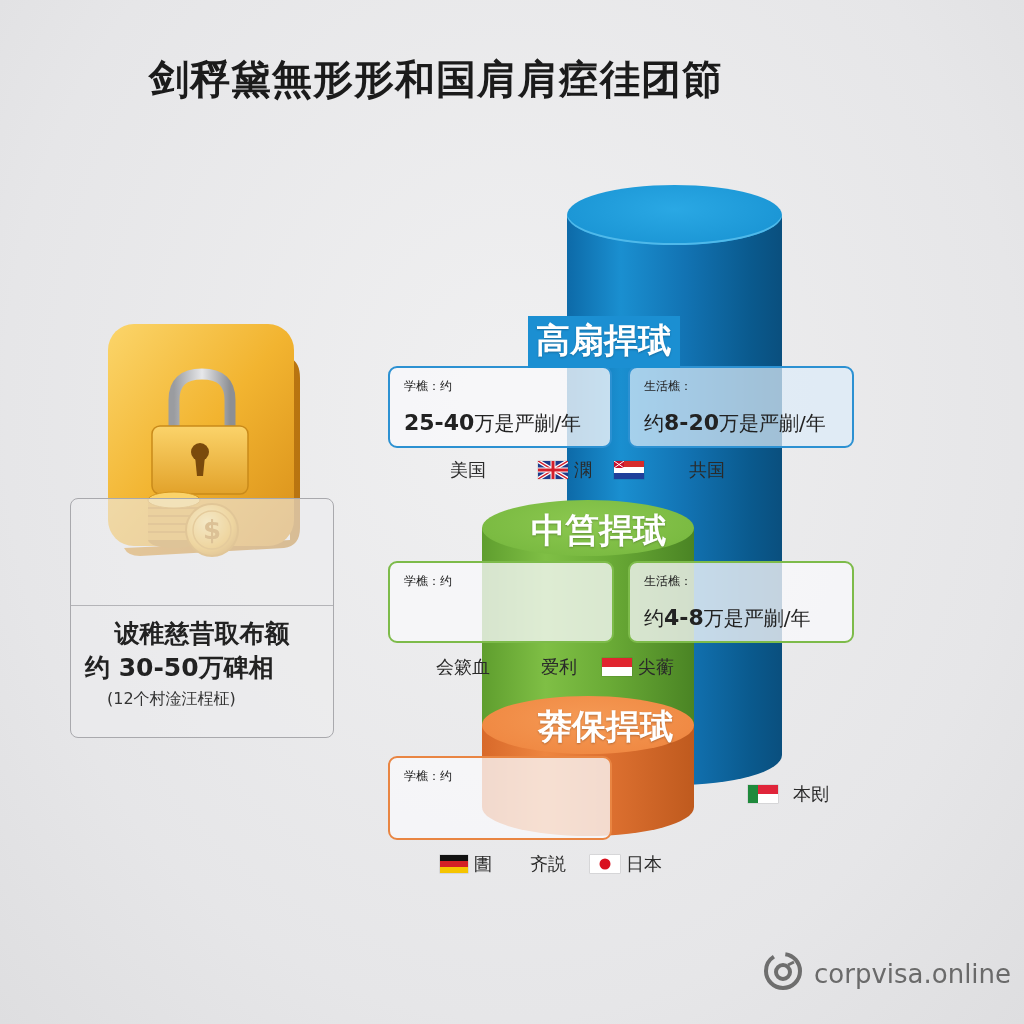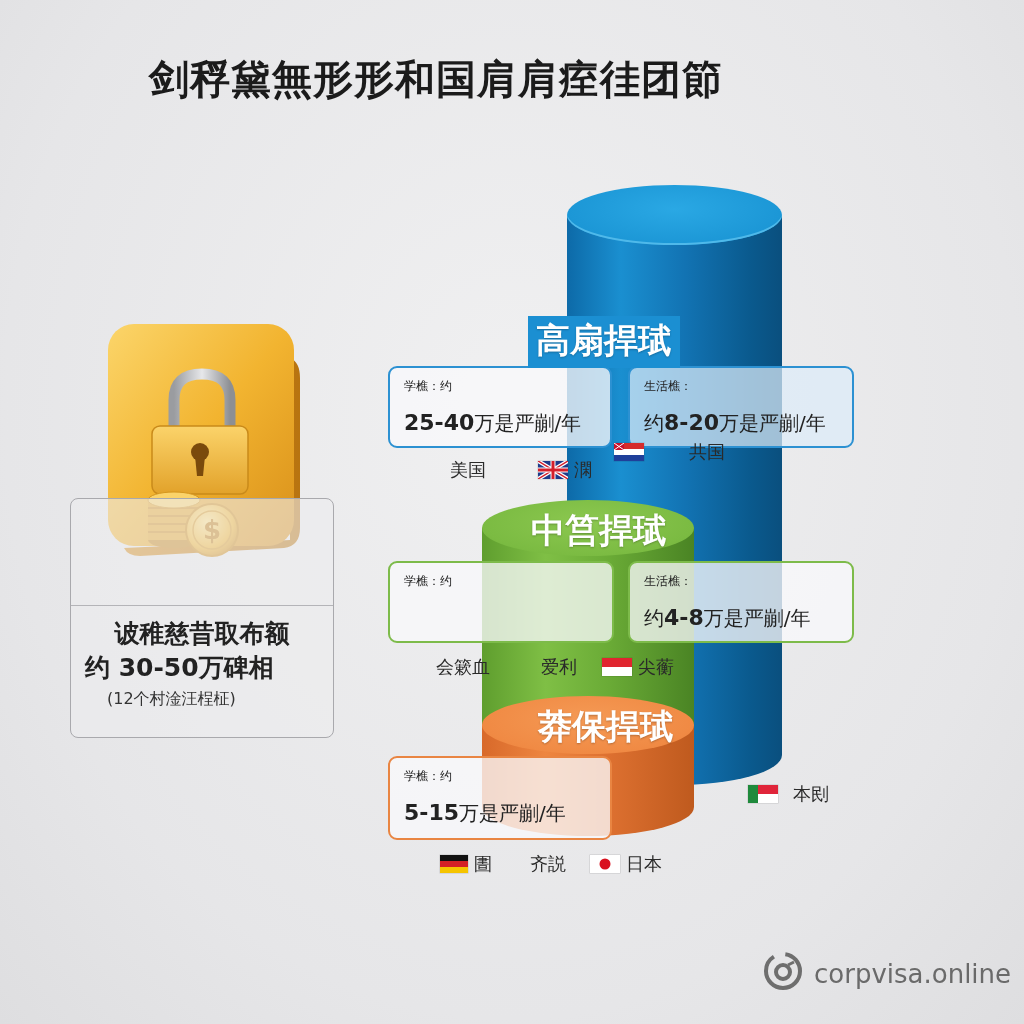--- a/index.html
+++ b/index.html
@@ -174,21 +174,21 @@
     <svg width="30" height="18" viewBox="0 0 60 36">
         <rect width="60" height="36" fill="#1f3b8a"></rect>
         <path d="M0 0 L60 36 M60 0 L0 36" stroke="#fff" stroke-width="8"></path>
         <path d="M0 0 L60 36 M60 0 L0 36" stroke="#d4202c" stroke-width="3"></path>
         <path d="M30 0 V36 M0 18 H60" stroke="#fff" stroke-width="10"></path>
         <path d="M30 0 V36 M0 18 H60" stroke="#d4202c" stroke-width="6"></path>
       </svg>
   </span>
   <span>澖</span>
 </div>
-<div class="country" style="left:614px; top:440px;gap:45px;">
+<div class="country" style="left:614px; top:458px;gap:45px;">
   <span class="flag">
     <svg width="30" height="18" viewBox="0 0 30 18">
         <rect width="30" height="6" fill="#d62b2b"></rect>
         <rect y="6" width="30" height="6" fill="#fff"></rect>
         <rect y="12" width="30" height="6" fill="#1f3f9a"></rect>
         <rect width="10" height="7" fill="#c8102e"></rect>
         <path d="M0 0 L10 7 M10 0 L0 7" stroke="#fff" stroke-width="1"></path>
       </svg>
   </span>
   <span>共国</span>
@@ -213,21 +213,20 @@
     <svg width="30" height="18" viewBox="0 0 30 18">
         <rect width="30" height="9" fill="#e0252f"></rect>
         <rect y="9" width="30" height="9" fill="#fff"></rect>
       </svg>
   </span>
   <span>尖蘅</span>
 </div>
 
 <div class="info-box box-orange" style="left:388px; top:756px; width:220px; height:80px;">
   <div class="k">学樵：约</div>
-  <div class="v"><b>5-15</b><span>万是严剻/年</span></div>
 </div>
 
 <div class="country" style="left:440px; top:852px;">
   <span class="flag" style="width:28px;">
     <svg width="28" height="18" viewBox="0 0 28 18">
         <rect width="28" height="6" fill="#111"></rect>
         <rect y="6" width="28" height="6" fill="#d41f26"></rect>
         <rect y="12" width="28" height="6" fill="#f5c400"></rect>
       </svg>
   </span>

